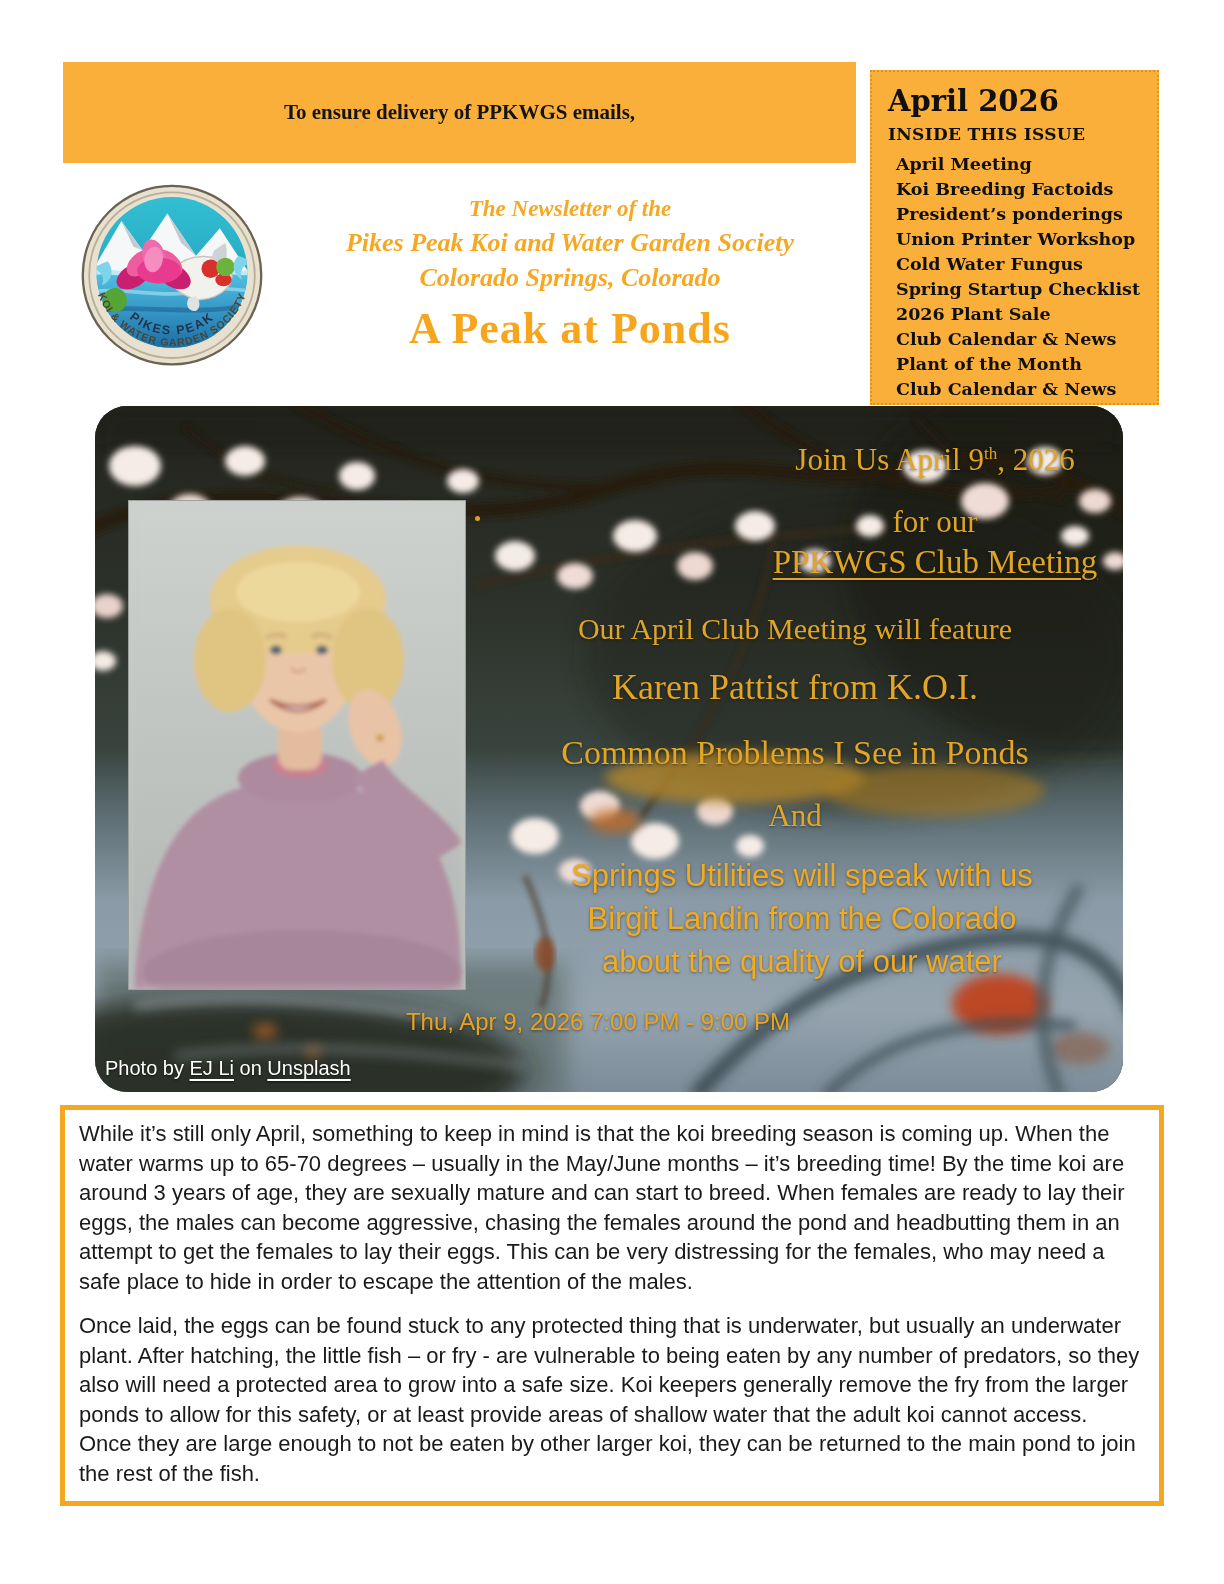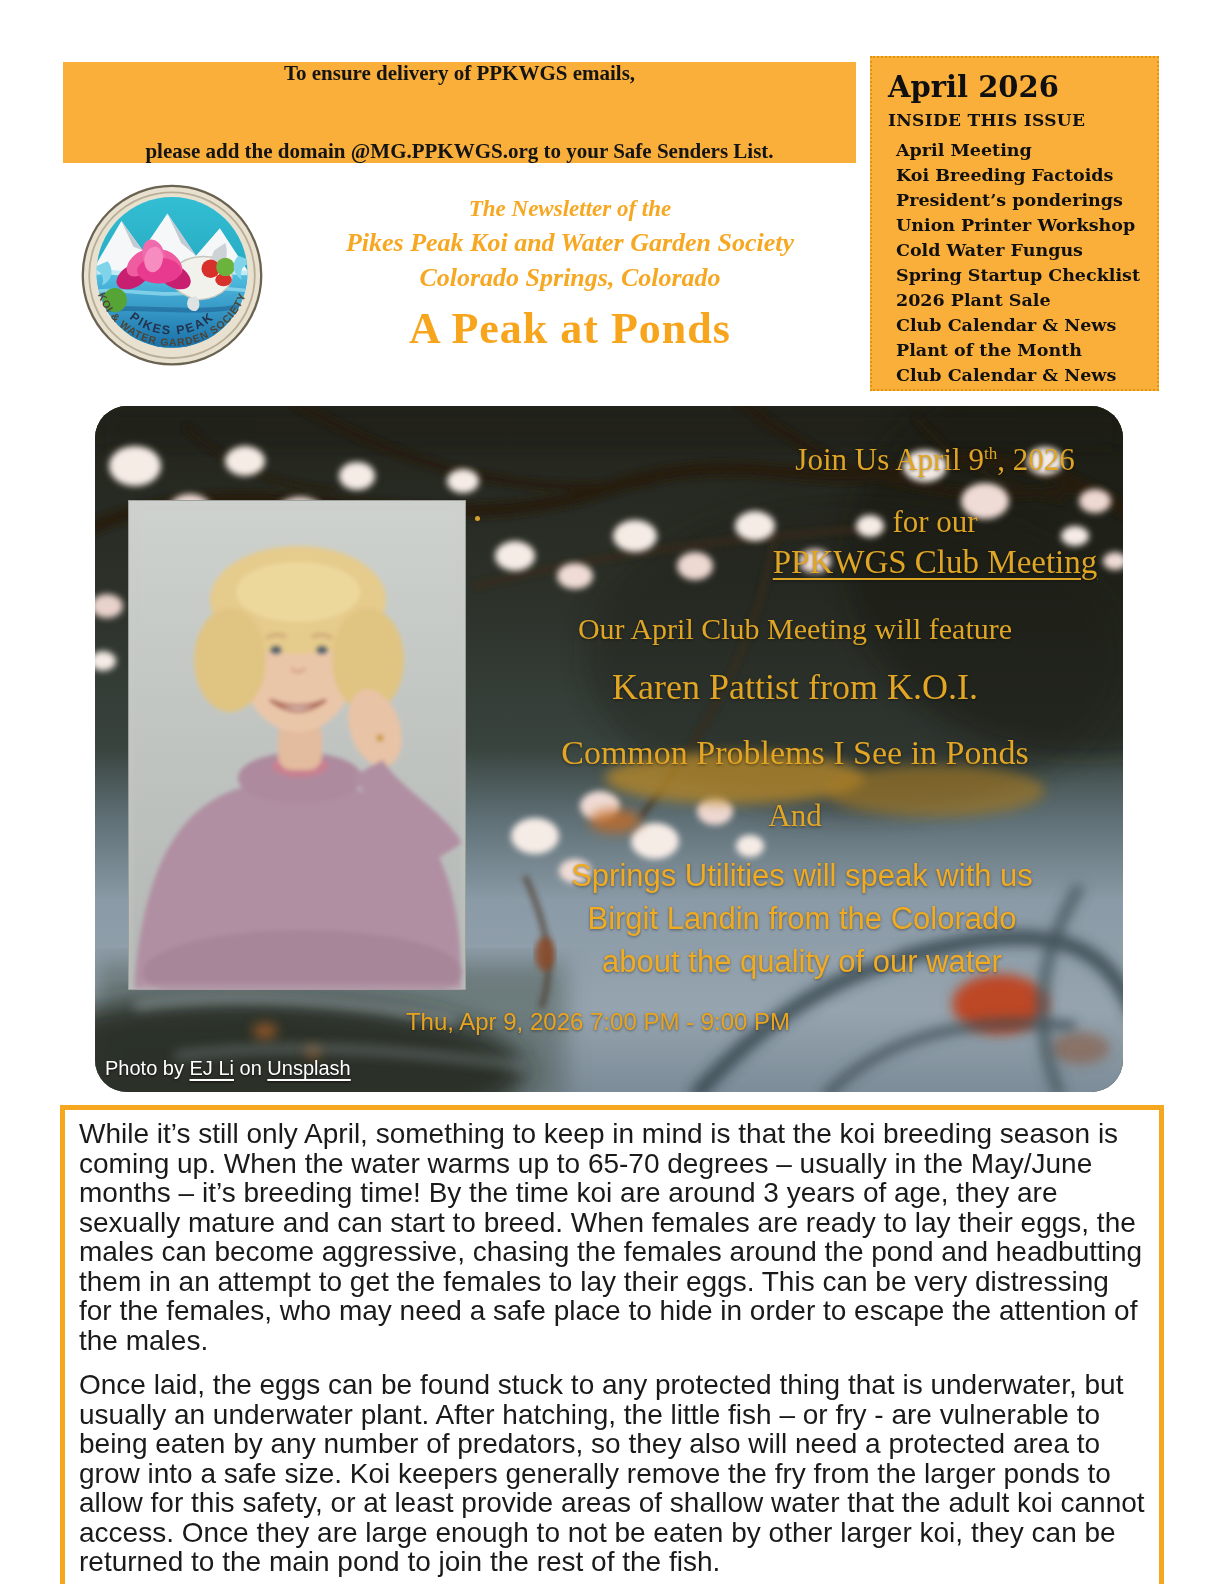--- a/index.html
+++ b/index.html
@@ -6,21 +6,21 @@
     font-family:"Liberation Sans",sans-serif;position:relative;overflow:hidden;}
   .abs{position:absolute;}
 
   
   .banner{left:63px;top:62px;width:793px;height:101px;background:#FBAF3B;
     display:flex;flex-direction:column;justify-content:center;align-items:center;gap:21px;}
   .banner p{margin:16px;font-family:"Liberation Serif",serif;font-weight:bold;
     font-size:21px;color:#141414;text-align:center;}
 
   
-  .issue{left:870px;top:56px;width:289px;height:335px;background:#FBAF3B;
+  .issue{left:870px;top:70px;width:289px;height:335px;background:#FBAF3B;
     border:2px dotted #E0940A;box-sizing:border-box;padding:12px 8px 0 16px;color:#101010;}
   .issue .t{font-family:"DejaVu Serif",serif;font-weight:bold;font-size:29px;margin:0 0 6px 0;}
   .issue .s{font-family:"DejaVu Serif",serif;font-weight:bold;font-size:17px;letter-spacing:.3px;margin:0 0 2px 0;}
   .issue ul{list-style:none;margin:8px;padding:0;}
   .issue li{font-family:"DejaVu Serif",serif;font-weight:bold;font-size:17.5px;line-height:25px;}
 
   
   .masthead{left:300px;top:192px;width:540px;text-align:center;color:#F7A823;}
   .masthead .i1{font-family:"Liberation Serif",serif;font-style:italic;font-weight:bold;
     font-size:23px;line-height:33px;margin:0;}
@@ -50,29 +50,28 @@
   .ov-birgit{left:330px;top:448px;width:754px;font-size:31px;line-height:43px;}
   .ov-date{left:145px;top:602px;width:716px;font-size:24px;color:#E8A41F;}
   .ov-credit{left:10px;bottom:12px;position:absolute;font-size:20px;color:#ffffff;
     font-family:"Liberation Sans",sans-serif;text-shadow:0 1px 2px rgba(0,0,0,.7);}
   .ov-credit a{color:#ffffff;text-decoration:underline;text-underline-offset:4px;}
   .hero-dot{position:absolute;left:380px;top:110px;width:5px;height:5px;border-radius:50%;background:#D8A02A;}
 
   
   .article{left:60px;top:1105px;width:1104px;box-sizing:border-box;
     border:5px solid #F5A71F;background:#ffffff;padding:9px 14px 13px 14px;}
-  .article p{margin:0;font-size:28px;line-height:29.5px;color:#1a1a1a;}
+  .article p{margin:0;font-size:22px;line-height:29.5px;color:#1a1a1a;}
   .article p + p{margin-top:15px;}
 </style>
 </head>
 <body>
 
 <div class="abs banner">
   <p>To ensure delivery of PPKWGS emails,</p>
-  <p>please add the domain @MG.PPKWGS.org  to your Safe Senders List.</p>
 </div>
 
 <aside class="abs issue">
   <p class="t">April 2026</p>
   <p class="s">INSIDE THIS ISSUE</p>
   <ul>
     <li>April Meeting</li>
     <li>Koi Breeding Factoids</li>
     <li>President’s ponderings</li>
     <li>Union Printer Workshop</li>

